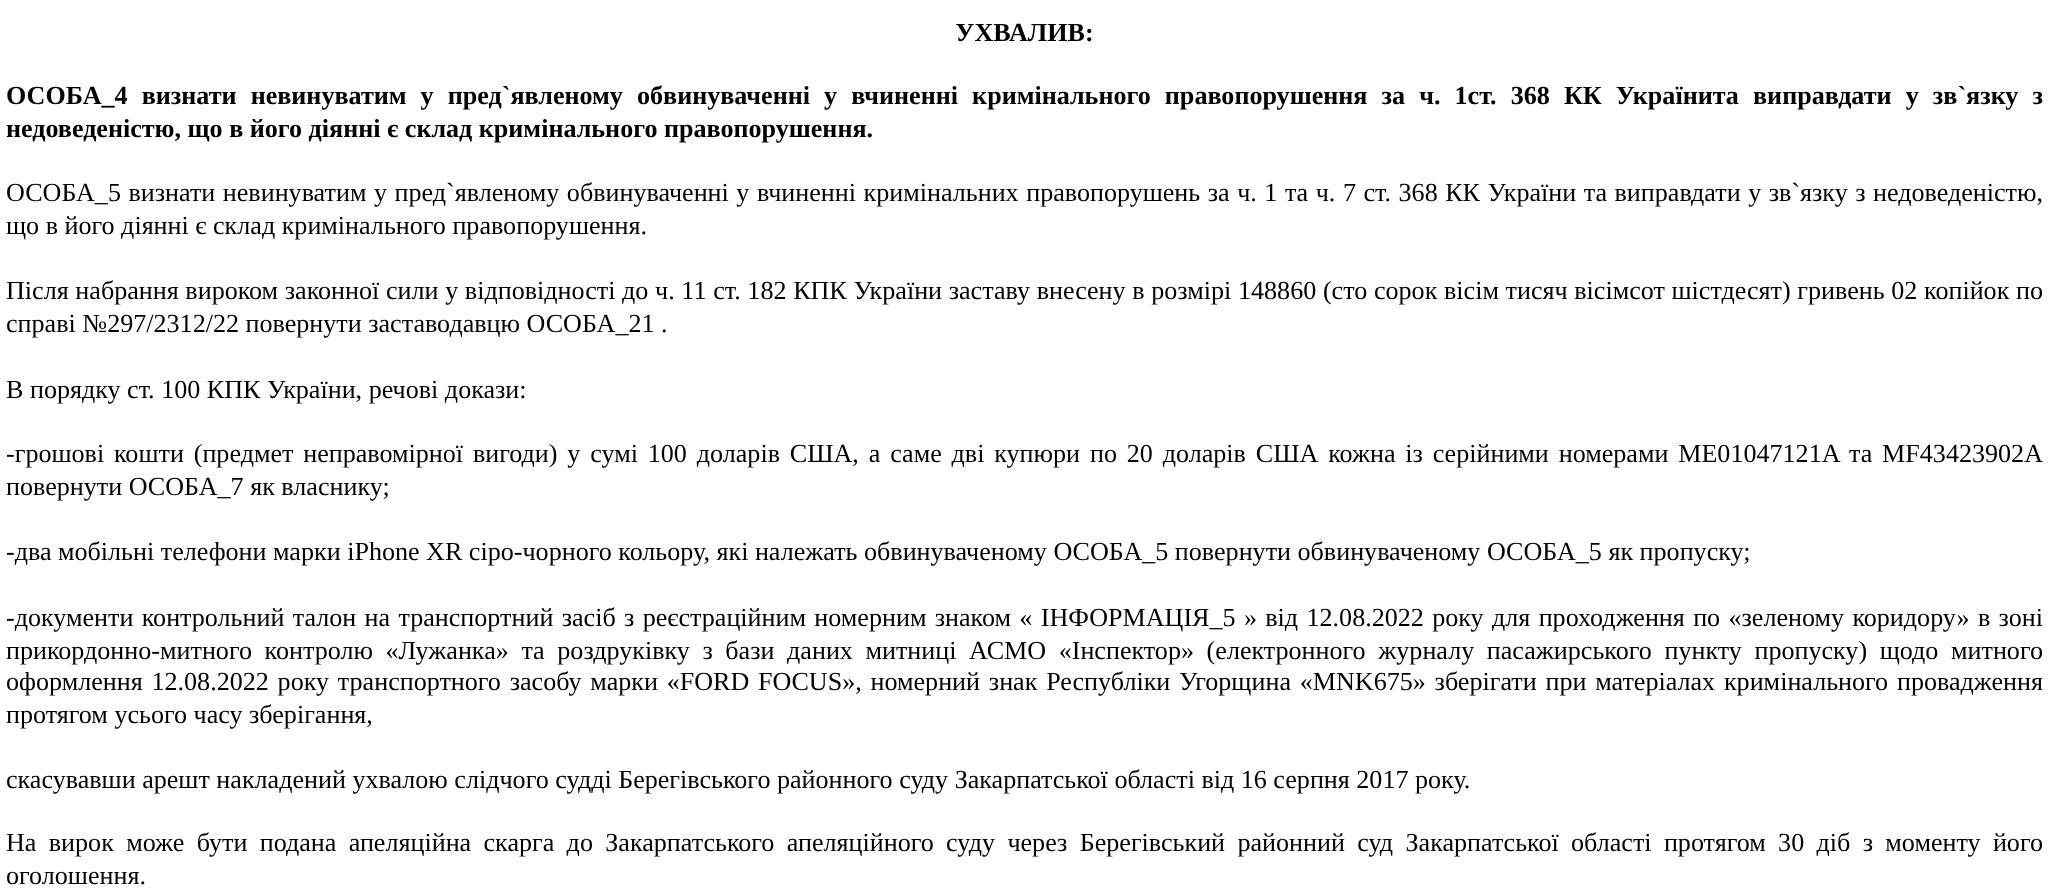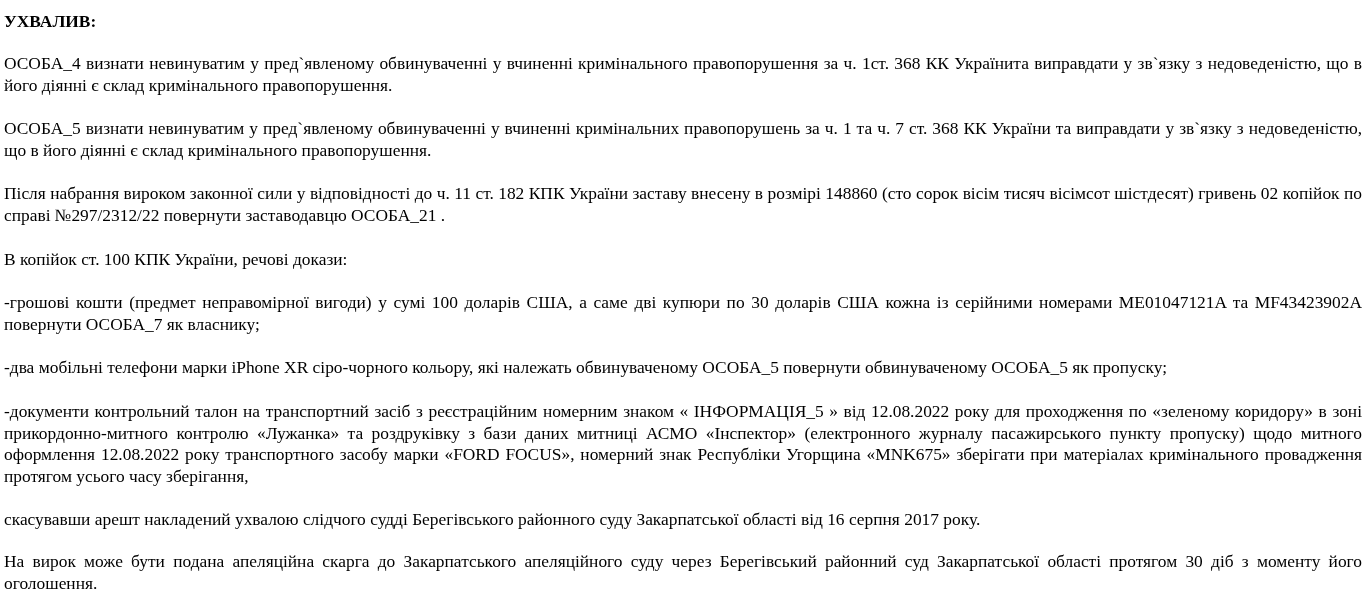--- a/index.html
+++ b/index.html
@@ -13,45 +13,45 @@
       overflow: hidden;
       font-family: "Liberation Serif", "DejaVu Serif", serif;
       color: #000000;
     }
     .doc {
       padding: 0 4px 0 4px;
       box-sizing: border-box;
       width: 1366px;
     }
     .title {
-      text-align: left;
+      text-align: center;
       font-weight: bold;
       font-size: 17.4px;
       line-height: 21px;
       margin: 11px 0 0 0;
       padding-left: 0;
     }
     p {
       margin: 0;
       font-size: 17.4px;
       line-height: 21.6px;
       text-align: justify;
     }
-    .p1 { margin-top: 21px; }
+    .p1 { margin-top: 21px; font-weight: bold; }
     .gap { margin-top: 22px; }
     .gap-small { margin-top: 20px; }
   </style>
 </head>
 <body>
 
 <div class="doc">
   <div class="title">УХВАЛИВ:</div>
 
   <p class="p1">ОСОБА_4 визнати невинуватим у пред`явленому обвинуваченні у вчиненні кримінального правопорушення за ч. 1ст. 368 КК Українита виправдати у зв`язку з недоведеністю, що в його діянні є склад кримінального правопорушення.</p>
   <p class="gap">ОСОБА_5 визнати невинуватим у пред`явленому обвинуваченні у вчиненні кримінальних правопорушень за ч. 1 та ч. 7 ст. 368 КК України та виправдати у зв`язку з недоведеністю, що в його діянні є склад кримінального правопорушення.</p>
   <p class="gap">Після набрання вироком законної сили у відповідності до ч. 11 ст. 182 КПК України заставу внесену в розмірі 148860 (сто сорок вісім тисяч вісімсот шістдесят) гривень 02 копійок по справі №297/2312/22 повернути заставодавцю ОСОБА_21 .</p>
-  <p class="gap">В копійок ст. 100 КПК України, речові докази:</p>
-  <p class="gap">-грошові кошти (предмет неправомірної вигоди) у сумі 100 доларів США, а саме дві купюри по 30 доларів США кожна із серійними номерами ME01047121A та MF43423902A повернути ОСОБА_7 як власнику;</p>
+  <p class="gap">В порядку ст. 100 КПК України, речові докази:</p>
+  <p class="gap">-грошові кошти (предмет неправомірної вигоди) у сумі 100 доларів США, а саме дві купюри по 20 доларів США кожна із серійними номерами ME01047121A та MF43423902A повернути ОСОБА_7 як власнику;</p>
   <p class="gap">-два мобільні телефони марки iPhone XR сіро-чорного кольору, які належать обвинуваченому ОСОБА_5 повернути обвинуваченому ОСОБА_5 як пропуску;</p>
   <p class="gap">-документи контрольний талон на транспортний засіб з реєстраційним номерним знаком « ІНФОРМАЦІЯ_5 » від 12.08.2022 року для проходження по «зеленому коридору» в зоні прикордонно-митного контролю «Лужанка» та роздруківку з бази даних митниці АСМО «Інспектор» (електронного журналу пасажирського пункту пропуску) щодо митного оформлення 12.08.2022 року транспортного засобу марки «FORD FOCUS», номерний знак Республіки Угорщина «MNK675» зберігати при матеріалах кримінального провадження протягом усього часу зберігання,</p>
   <p class="gap">скасувавши арешт накладений ухвалою слідчого судді Берегівського районного суду Закарпатської області від 16 серпня 2017 року.</p>
   <p class="gap-small">На вирок може бути подана апеляційна скарга до Закарпатського апеляційного суду через Берегівський районний суд Закарпатської області протягом 30 діб з моменту його оголошення.</p>
 </div>
 
 </body></html>

